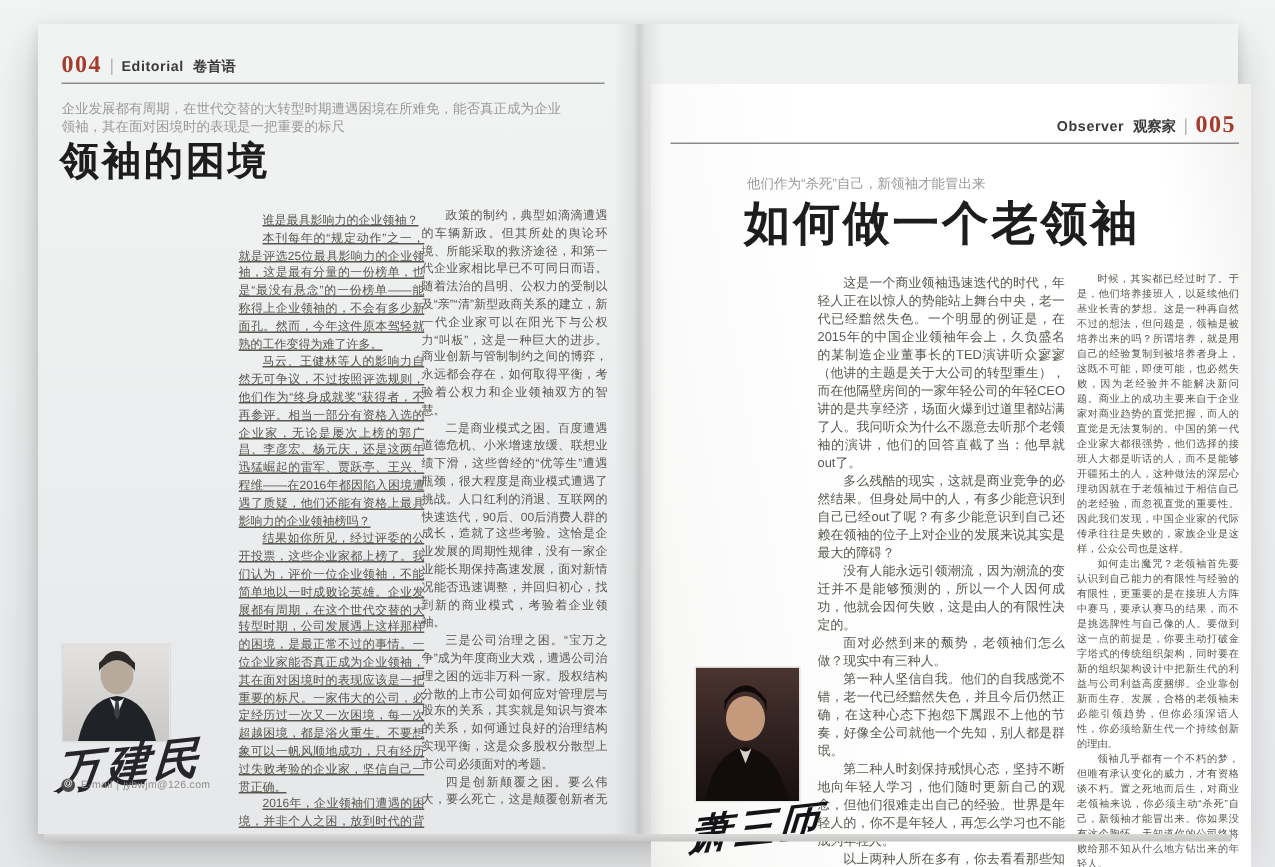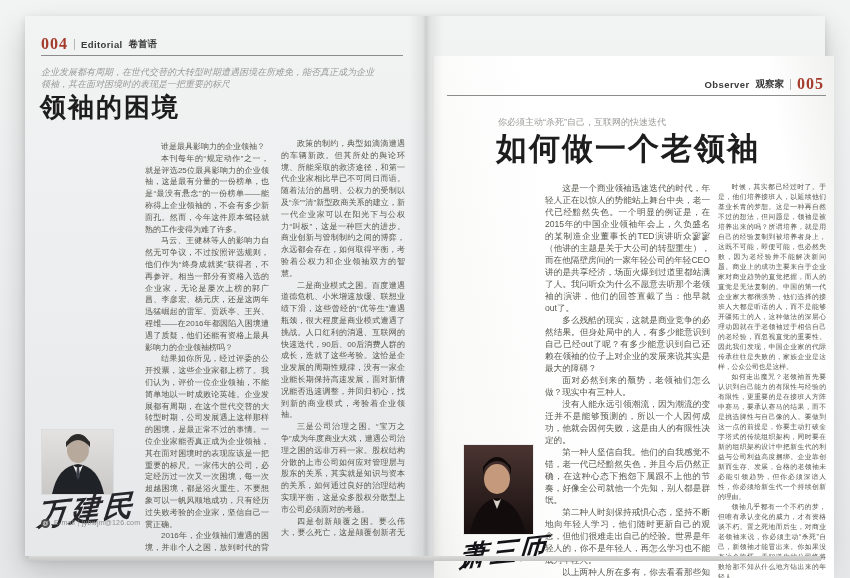--- a/index.html
+++ b/index.html
@@ -31,29 +31,29 @@
   .hdr-right{right:10px;}
   .pagenum{font-family:"Liberation Serif",serif;font-weight:bold;font-size:16px;color:#a43c2c;letter-spacing:1px;}
   .hdr-en{font-size:9.5px;font-weight:bold;color:#3a3a3a;letter-spacing:.4px;}
   .hdr-cn{font-size:9.5px;font-weight:bold;color:#3a3a3a;}
   .hdr-divider{width:1px;height:11px;background:#b5b5b5;display:inline-block;}
   .rule{position:absolute;height:1px;background:#8c8c8a;}
   .rule-left{left:16px;width:362px;top:39px;}
   .rule-right{left:13px;width:379px;top:39px;}
   
   .kicker{position:absolute;font-size:9px;line-height:12px;color:#9a9a98;}
-  .kicker-left{left:16px;top:50px;width:336px;font-style:italic;}
+  .kicker-left{left:16px;top:50px;width:336px;}
   .kicker-right{left:64px;top:60px;width:330px;}
   .title{position:absolute;margin:0;font-family:"Liberation Serif",serif;font-weight:900;color:#1d1d1d;letter-spacing:2px;text-align:right;}
   .title-left{left:15px;top:74px;font-size:26px;}
   .title-right{left:62px;top:72px;font-size:31px;}
   
   .col{position:absolute;overflow:hidden;text-align:justify;color:#57564f;}
   .col p{margin:0;text-indent:2em;}
-  .colL1{left:120px;top:125px;width:124px;height:414px;font-size:8px;line-height:11.8px;}
+  .colL1{left:134px;top:125px;width:124px;height:414px;font-size:8px;line-height:11.8px;text-decoration:underline;}
   .colL2{left:256px;top:122px;width:124px;height:400px;font-size:8px;line-height:11.8px;}
   .colR1{left:111px;top:126px;width:165px;height:416px;font-size:8.6px;line-height:12px;}
   .colR2{left:284px;top:126px;width:108px;height:418px;font-size:6.8px;line-height:10px;}
   
   .photo{position:absolute;overflow:hidden;box-shadow:0 0 0 1px rgba(0,0,0,.06);}
   .photo-left{left:17px;top:414px;width:71px;height:64px;}
   .photo-right{left:30px;top:389px;width:69px;height:89px;}
   .photo svg{display:block;}
   .sig{
     position:absolute;font-family:"Liberation Serif",serif;font-style:italic;font-weight:bold;
@@ -130,28 +130,28 @@
 
     <div class="page page-right">
       <div class="hdr hdr-right">
         <span class="hdr-en">Observer</span>
         <span class="hdr-cn">观察家</span>
         <span class="hdr-divider"></span>
         <span class="pagenum">005</span>
       </div>
       <div class="rule rule-right"></div>
 
-      <div class="kicker kicker-right">你必须主动“杀死”自己，互联网的快速迭代</div>
+      <div class="kicker kicker-right">他们作为“杀死”自己，新领袖才能冒出来</div>
       <h1 class="title title-right">如何做一个老领袖</h1>
 
       <div class="col colR1">
         <p>这是一个商业领袖迅速迭代的时代，年轻人正在以惊人的势能站上舞台中央，老一代已经黯然失色。一个明显的例证是，在2015年的中国企业领袖年会上，久负盛名的某制造企业董事长的TED演讲听众寥寥（他讲的主题是关于大公司的转型重生），而在他隔壁房间的一家年轻公司的年轻CEO讲的是共享经济，场面火爆到过道里都站满了人。我问听众为什么不愿意去听那个老领袖的演讲，他们的回答直截了当：他早就out了。</p>
         <p>多么残酷的现实，这就是商业竞争的必然结果。但身处局中的人，有多少能意识到自己已经out了呢？有多少能意识到自己还赖在领袖的位子上对企业的发展来说其实是最大的障碍？</p>
+        <p>没有人能永远引领潮流，因为潮流的变迁并不是能够预测的，所以一个人因何成功，他就会因何失败，这是由人的有限性决定的。</p>
         <p>面对必然到来的颓势，老领袖们怎么做？现实中有三种人。</p>
-        <p>没有人能永远引领潮流，因为潮流的变迁并不是能够预测的，所以一个人因何成功，他就会因何失败，这是由人的有限性决定的。</p>
         <p>第一种人坚信自我。他们的自我感觉不错，老一代已经黯然失色，并且今后仍然正确，在这种心态下抱怨下属跟不上他的节奏，好像全公司就他一个先知，别人都是群氓。</p>
         <p>第二种人时刻保持戒惧心态，坚持不断地向年轻人学习，他们随时更新自己的观念，但他们很难走出自己的经验。世界是年轻人的，你不是年轻人，再怎么学习也不能成为年轻人。</p>
         <p>以上两种人所在多有，你去看看那些知名却同时业绩平平的公司，就知道我说的以上两类老领袖的危害了。</p>
 
       </div>
       <div class="col colR2">
         <p>时候，其实都已经过时了。于是，他们培养接班人，以延续他们基业长青的梦想。这是一种再自然不过的想法，但问题是，领袖是被培养出来的吗？所谓培养，就是用自己的经验复制到被培养者身上，这既不可能，即便可能，也必然失败，因为老经验并不能解决新问题。商业上的成功主要来自于企业家对商业趋势的直觉把握，而人的直觉是无法复制的。中国的第一代企业家大都很强势，他们选择的接班人大都是听话的人，而不是能够开疆拓土的人，这种做法的深层心理动因就在于老领袖过于相信自己的老经验，而忽视直觉的重要性。因此我们发现，中国企业家的代际传承往往是失败的，家族企业是这样，公众公司也是这样。</p>
         <p>如何走出魔咒？老领袖首先要认识到自己能力的有限性与经验的有限性，更重要的是在接班人方阵中赛马，要承认赛马的结果，而不是挑选脾性与自己像的人。要做到这一点的前提是，你要主动打破金字塔式的传统组织架构，同时要在新的组织架构设计中把新生代的利益与公司利益高度捆绑。企业靠创新而生存、发展，合格的老领袖未必能引领趋势，但你必须深谙人性，你必须给新生代一个持续创新的理由。</p>
         <p>领袖几乎都有一个不朽的梦，但唯有承认变化的威力，才有资格谈不朽。置之死地而后生，对商业老领袖来说，你必须主动“杀死”自己，新领袖才能冒出来。你如果没有这个胸怀，天知道你的公司终将败给那不知从什么地方钻出来的年轻人。</p>
         <p>

